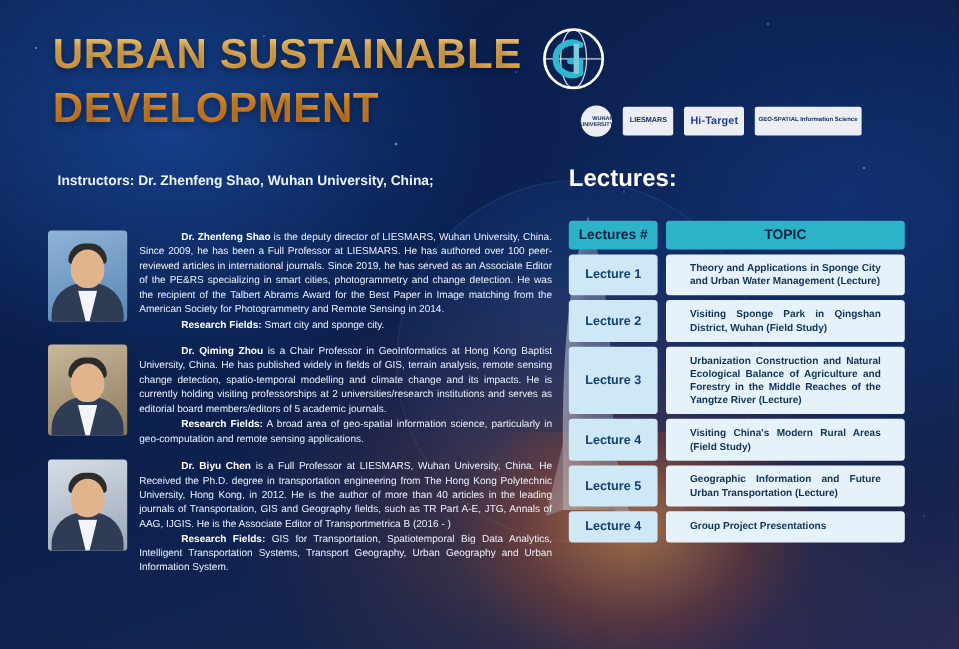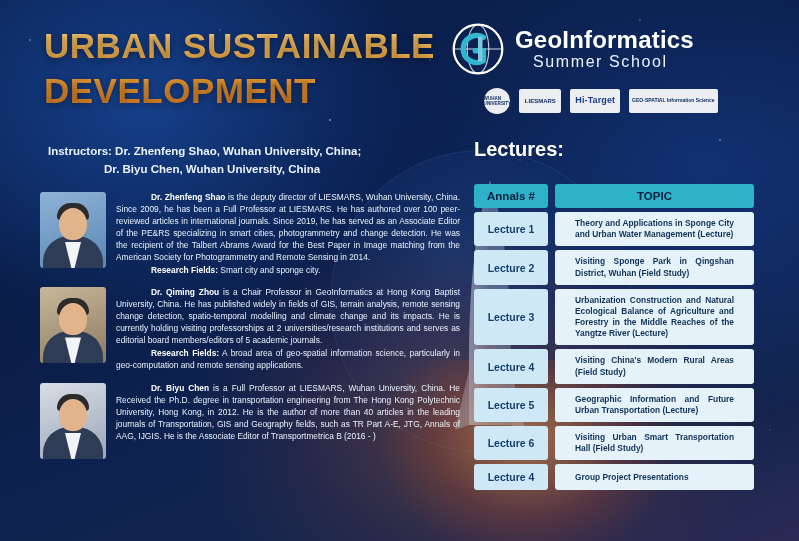--- a/index.html
+++ b/index.html
@@ -135,21 +135,21 @@
   }
   .partner {
     display: flex;
     align-items: center;
     justify-content: center;
     color: #0a2a5e;
     background: rgba(255,255,255,0.92);
     border-radius: 2px;
     font-size: 6px;
     font-weight: bold;
-    text-align: left;
+    text-align: right;
     line-height: 1.1;
     padding: 2px 3px;
     height: 24px;
     box-sizing: border-box;
   }
   .partner.round {
     width: 26px;
     height: 26px;
     border-radius: 50%;
     padding: 0;
@@ -330,39 +330,34 @@
 
   <div class="logo-block">
     <div class="logo-row">
       <svg class="logo-mark" viewBox="0 0 60 60">
         <circle cx="30" cy="30" r="27" fill="none" stroke="#ffffff" stroke-width="2.5"></circle>
         <ellipse cx="30" cy="30" rx="12" ry="27" fill="none" stroke="#ffffff" stroke-width="1.2" opacity="0.8"></ellipse>
         <line x1="3" y1="30" x2="57" y2="30" stroke="#ffffff" stroke-width="1.2" opacity="0.8"></line>
         <path d="M36 17 a15 15 0 1 0 0 26 v-11 h-9" fill="none" stroke="#2fb7cf" stroke-width="6" stroke-linecap="round"></path>
         <rect x="30" y="16" width="5" height="28" fill="#7ec9dd"></rect>
       </svg>
-      <div class="logo-text">
-        <div class="l1">GeoInformatics</div>
-        <div class="l2">Summer School</div>
-      </div>
     </div>
     <div class="partner-row">
       <div class="partner round">WUHAN UNIVERSITY</div>
       <div class="partner wide">LIESMARS</div>
       <div class="partner hitarget">Hi-Target</div>
       <div class="partner geospatial">GEO-SPATIAL Information Science</div>
     </div>
   </div>
 
   <div class="instructors">
     <div>
       <span>Instructors:</span>
       <span>Dr. Zhenfeng Shao, Wuhan University, China;</span>
     </div>
-    <div class="line3">Dr. Biyu Chen, Wuhan University, China</div>
   </div>
 
   <div class="bios">
 
     <div class="bio">
       <div class="photo p1">
         <div class="body"></div>
           <div class="collar"></div>
           <div class="hair"></div>
           <div class="head"></div>
@@ -388,31 +383,32 @@
 
     <div class="bio">
       <div class="photo p3">
         <div class="body"></div>
           <div class="collar"></div>
           <div class="hair"></div>
           <div class="head"></div>
       </div>
       <div class="bio-text">
         <b>Dr. Biyu Chen</b><span> is a Full Professor at LIESMARS, Wuhan University, China. He Received the Ph.D. degree in transportation engineering from The Hong Kong Polytechnic University, Hong Kong, in 2012. He is the author of more than 40 articles in the leading journals of Transportation, GIS and Geography fields, such as TR Part A-E, JTG, Annals of AAG, IJGIS. He is the Associate Editor of Transportmetrica B (2016 - )</span>
+        <span class="fields"><b>Research Fields:</b><span> GIS for Transportation, Spatiotemporal Big Data Analytics, Intelligent Transportation Systems, Transport Geography, Urban Geography and Urban Information System.</span></span>
       </div>
     </div>
 
   </div>
 
   <div class="lectures-heading">Lectures:</div>
 
   <table class="table">
     <tbody>
         <tr>
-      <th class="th-num">Annals #</th>
+      <th class="th-num">Lectures #</th>
       <td class="spacer"></td>
       <th class="th-topic">TOPIC</th>
     </tr>
     <tr>
       <td class="cell-num">Lecture 1</td>
       <td class="spacer"></td>
       <td class="cell-topic">Theory and Applications in Sponge City and Urban Water Management (Lecture)</td>
     </tr>
     <tr>
       <td class="cell-num">Lecture 2</td>
@@ -426,25 +422,20 @@
     </tr>
     <tr>
       <td class="cell-num">Lecture 4</td>
       <td class="spacer"></td>
       <td class="cell-topic">Visiting China's Modern Rural Areas (Field Study)</td>
     </tr>
     <tr>
       <td class="cell-num">Lecture 5</td>
       <td class="spacer"></td>
       <td class="cell-topic">Geographic Information and Future Urban Transportation (Lecture)</td>
-    </tr>
-    <tr>
-      <td class="cell-num">Lecture 6</td>
-      <td class="spacer"></td>
-      <td class="cell-topic">Visiting Urban Smart Transportation Hall (Field Study)</td>
     </tr>
     <tr>
       <td class="cell-num">Lecture 4</td>
       <td class="spacer"></td>
       <td class="cell-topic">Group Project Presentations</td>
     </tr>
   </tbody>
     </table>
 
 </div>

